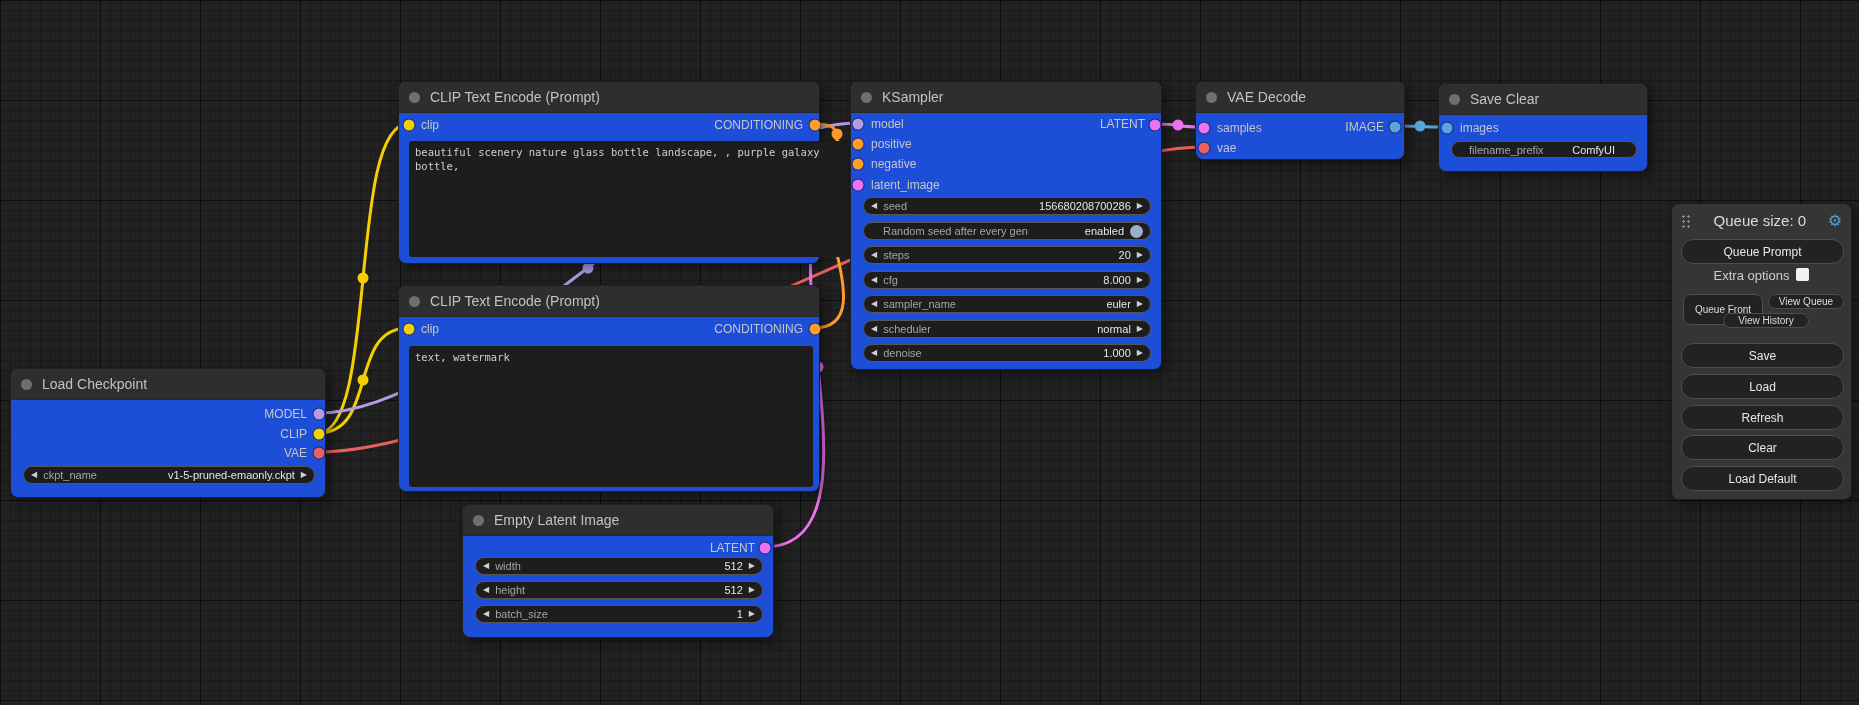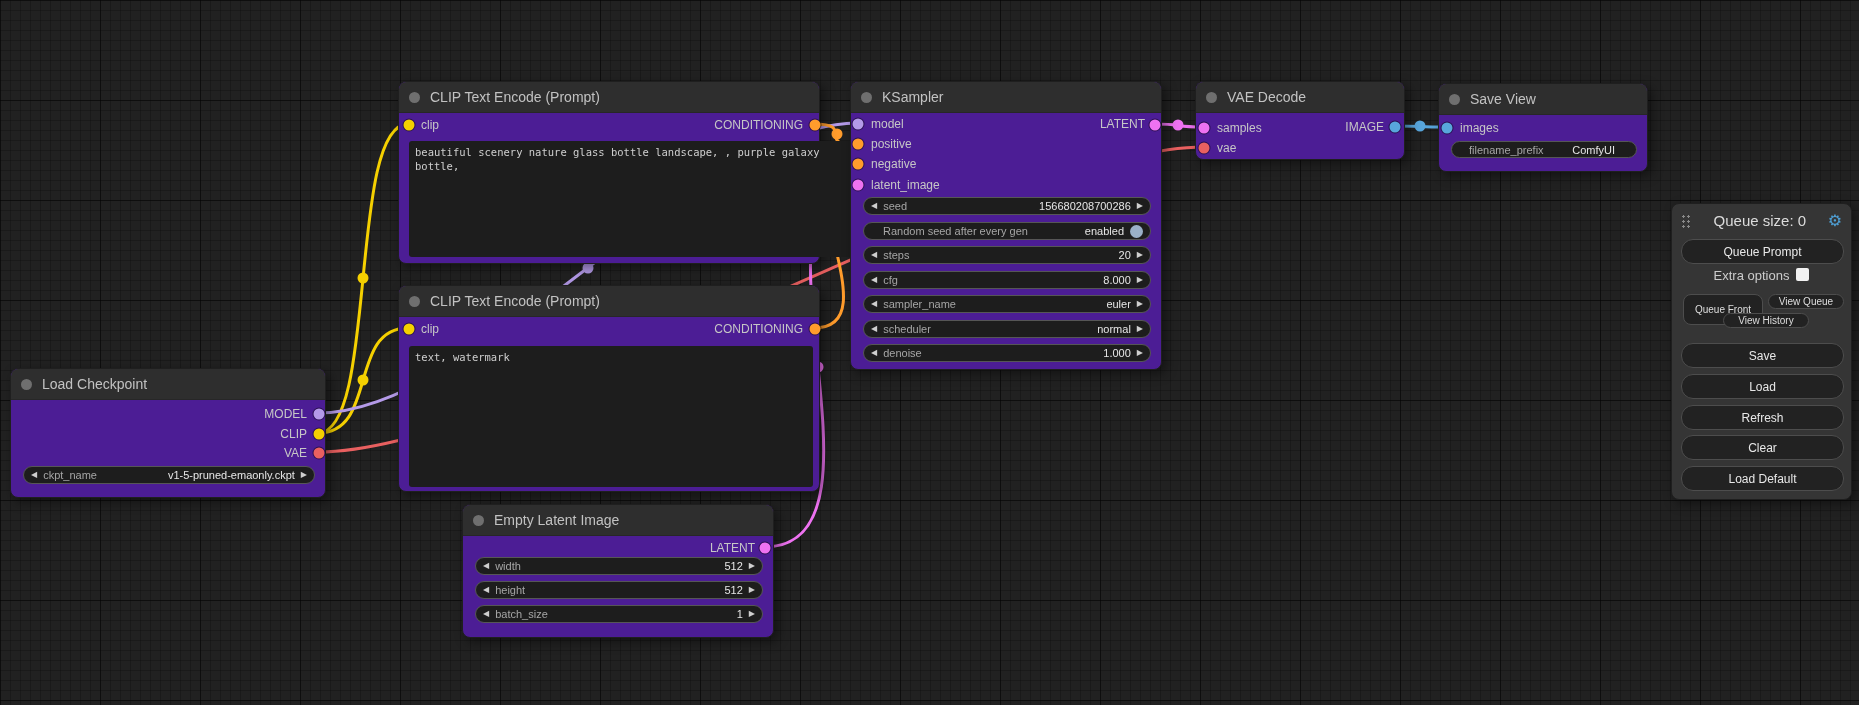--- a/index.html
+++ b/index.html
@@ -9,21 +9,21 @@
     background-color:#212121;
     background-image:
       linear-gradient(rgba(0,0,0,.45) 1px, transparent 1px),
       linear-gradient(90deg, rgba(0,0,0,.45) 1px, transparent 1px),
       linear-gradient(rgba(0,0,0,.20) 1px, transparent 1px),
       linear-gradient(90deg, rgba(0,0,0,.20) 1px, transparent 1px);
     background-size:100px 100px,100px 100px,10px 10px,10px 10px;
     position:relative;
   }
   #links{position:absolute;left:0;top:0;z-index:1}
-  .node{position:absolute;z-index:2;background:#4c1d95;border:1px solid #1f1f1f;
+  .node{position:absolute;z-index:2;background:#1d4ed8;border:1px solid #1f1f1f;
         border-radius:8px;box-shadow:4px 4px 12px rgba(0,0,0,.45);box-sizing:border-box}
   .nh{height:30px;background:#2e2e2e;border-radius:7px 7px 0 0;display:flex;align-items:center;
       padding:0 10px;border-bottom:1px solid #272727;cursor:move}
   .tdot{width:11px;height:11px;border-radius:50%;margin-right:10px;flex:none}
   .ttl{font-size:14px;color:#c2c2c2;white-space:nowrap}
   .dot{position:absolute;width:11px;height:11px;border-radius:50%;
        transform:translate(-50%,-50%);box-shadow:0 0 0 1px rgba(0,0,0,.45);z-index:3}
   .plabel{position:absolute;transform:translateY(-50%);font-size:12px;color:#c6c6c6;white-space:nowrap}
   .pill{position:absolute;height:18px;background:#1d1d1d;border:1px solid #565656;border-radius:10px;
         display:flex;align-items:center;padding:0 7px;box-sizing:border-box;font-size:11px;cursor:pointer}
@@ -244,21 +244,21 @@
   <span class="plabel" style="left:21px;top:46px">samples</span>
   <span class="dot" style="left: 8px; top: 66px; background: rgb(233, 96, 96);"></span>
   <span class="plabel" style="left:21px;top:66px">vae</span>
   <span class="plabel" style="right:20px;top:45px">IMAGE</span>
   <span class="dot" style="left: 199px; top: 45px; background: rgb(88, 166, 220);"></span>
 </div>
 
 <div class="node" style="left:1438px;top:83px;width:210px;height:89px">
   <div class="nh">
     <span class="tdot" style="background: rgb(111, 111, 111);"></span>
-    <span class="ttl">Save View</span>
+    <span class="ttl">Save Clear</span>
   </div>
   <span class="dot" style="left: 8px; top: 44px; background: rgb(88, 166, 220);"></span>
   <span class="plabel" style="left:21px;top:44px">images</span>
   <div class="pill" style="left:12px;top:57px;width:186px;height:17px">
     <span class="wlabel" style="margin-left:10px">filename_prefix</span>
     <span class="sp"></span>
     <span class="wval" style="margin-right:14px">ComfyUI</span>
   </div>
 </div>
 

